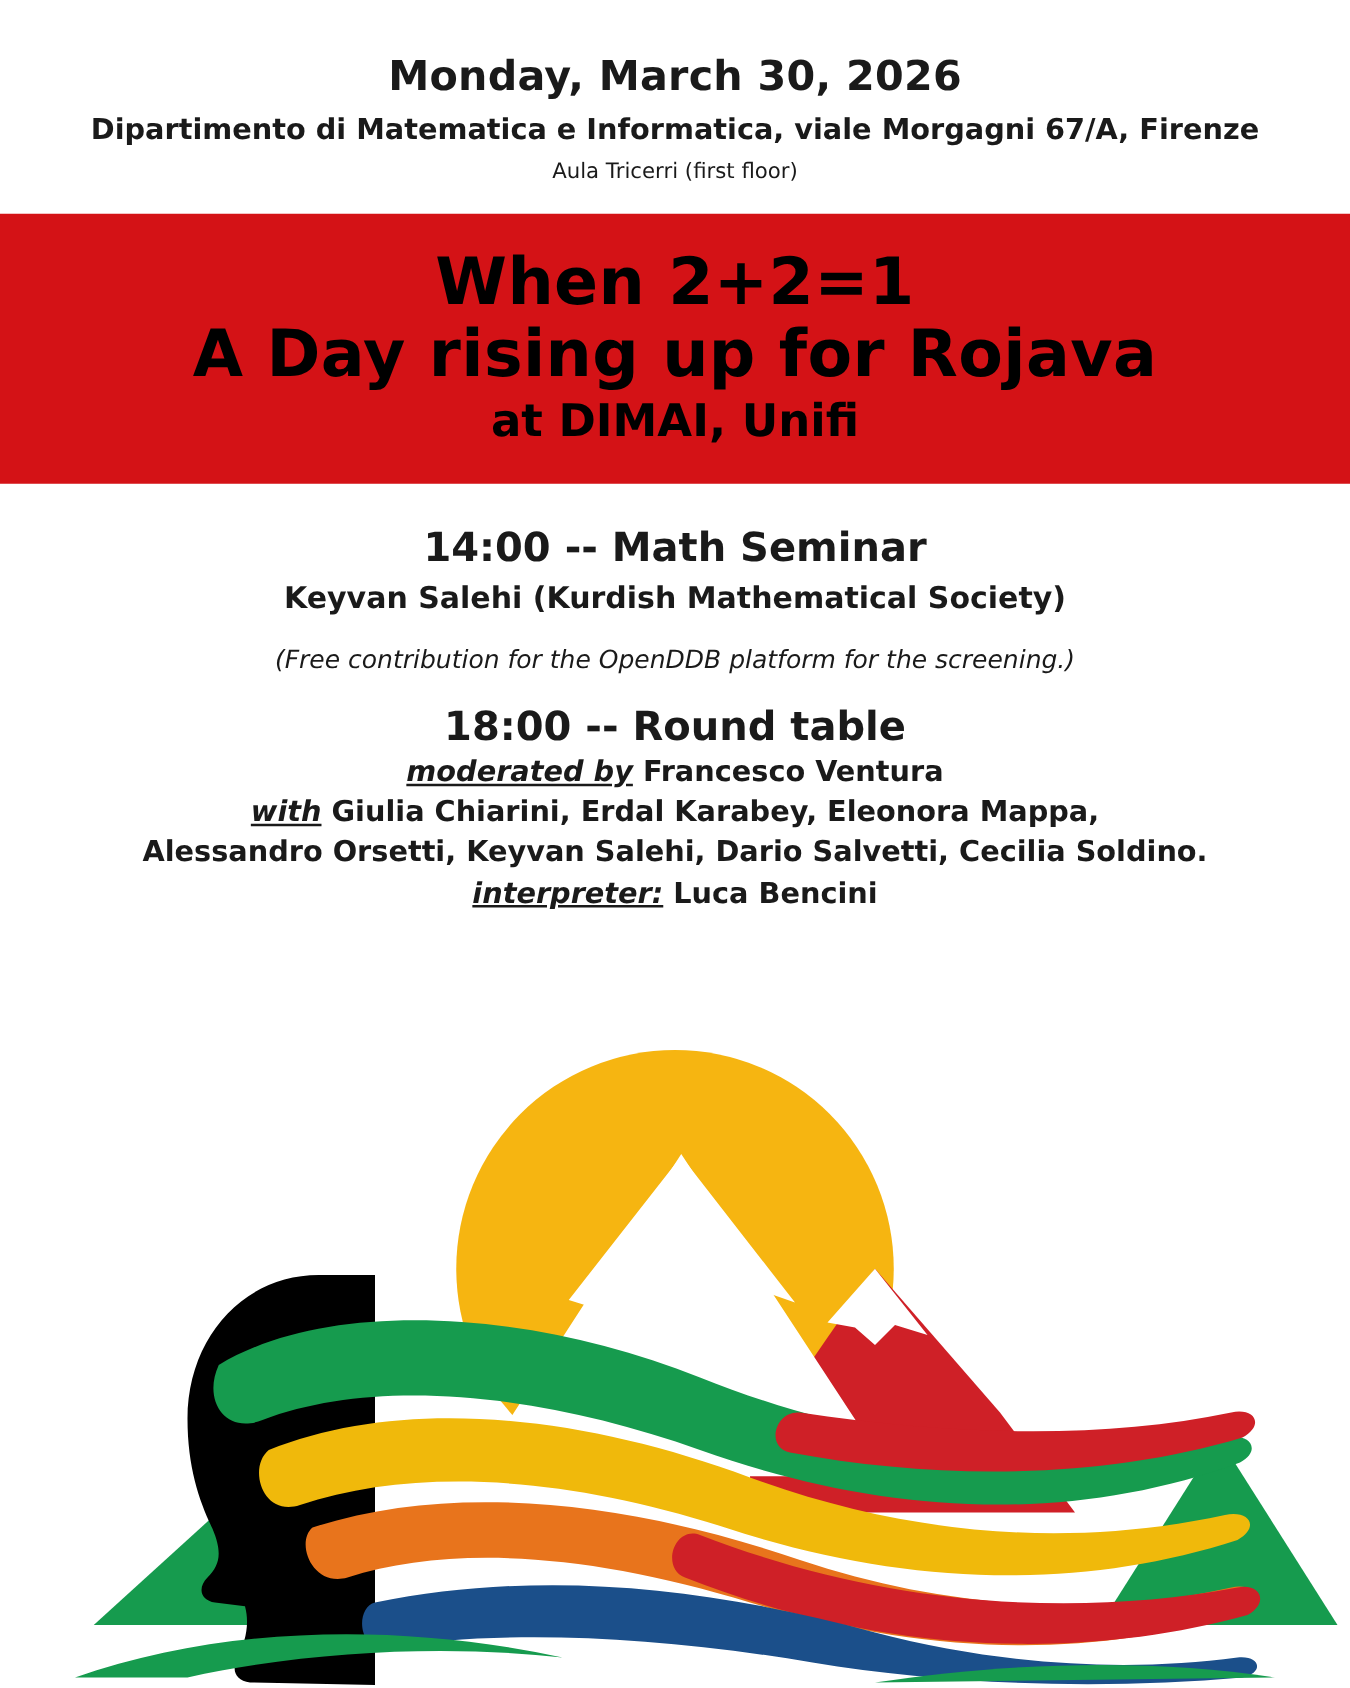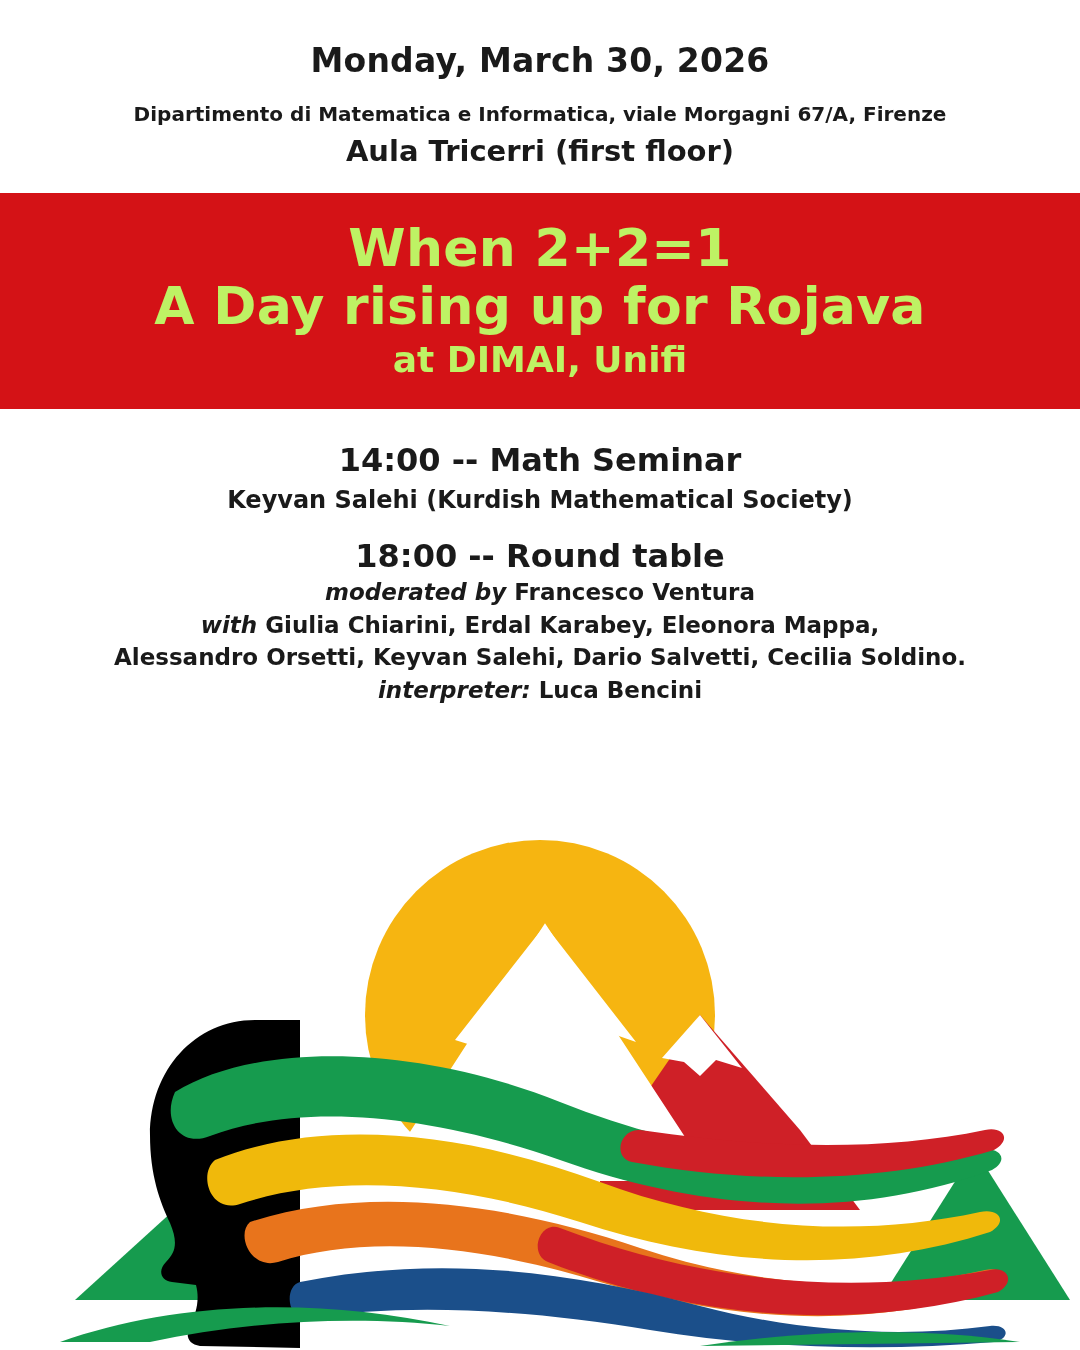--- a/index.html
+++ b/index.html
@@ -28,37 +28,37 @@
     text-align: center;
     padding-top: 42px;
   }
   .header .date {
     font-size: 33px;
     font-weight: bold;
     letter-spacing: 0.2px;
     line-height: 1.15;
   }
   .header .venue {
-    font-size: 20px;
-    font-weight: bold;
-    margin-top: 22px;
+    font-size: 23px;
+    font-weight: bold;
+    margin-top: 11px;
     line-height: 1.2;
   }
   .header .room {
-    font-size: 29px;
-    font-weight: bold;
+    font-size: 17px;
+    font-weight: normal;
     margin-top: 8px;
     line-height: 1.2;
   }
 
   
   .banner {
     margin-top: 24px;
     background: #d41216;
-    color: #bef264;
+    color: #000000;
     text-align: center;
     padding: 26px 20px 28px 20px;
     min-height: 200px;
     box-sizing: border-box;
     display: flex;
     flex-direction: column;
     justify-content: center;
   }
   .banner .title-1 {
     font-size: 52px;
@@ -105,20 +105,21 @@
     line-height: 1.25;
   }
   .prog-line {
     font-size: 23px;
     font-weight: bold;
     margin-top: 3px;
     line-height: 1.28;
   }
   .prog-line em {
     font-style: italic;
+    text-decoration: underline;
   }
 
   
   .artwork {
     position: absolute;
     left: 0;
     bottom: 0;
     width: 1080px;
     height: 520px;
   }
@@ -142,20 +143,21 @@
   </div>
 
   <div class="program">
 
     <div class="prog-item">
       <div class="prog-head">14:00 -- Math Seminar</div>
       <div class="prog-sub">Keyvan Salehi (Kurdish Mathematical Society)</div>
     </div>
 
     <div class="prog-item">
+      <div class="prog-note">(Free contribution for the OpenDDB platform for the screening.)</div>
     </div>
 
     <div class="prog-item">
       <div class="prog-head">18:00 -- Round table</div>
       <div class="prog-line">
         <em>moderated by</em>
         <span>Francesco Ventura</span>
       </div>
       <div class="prog-line">
         <em>with</em>

